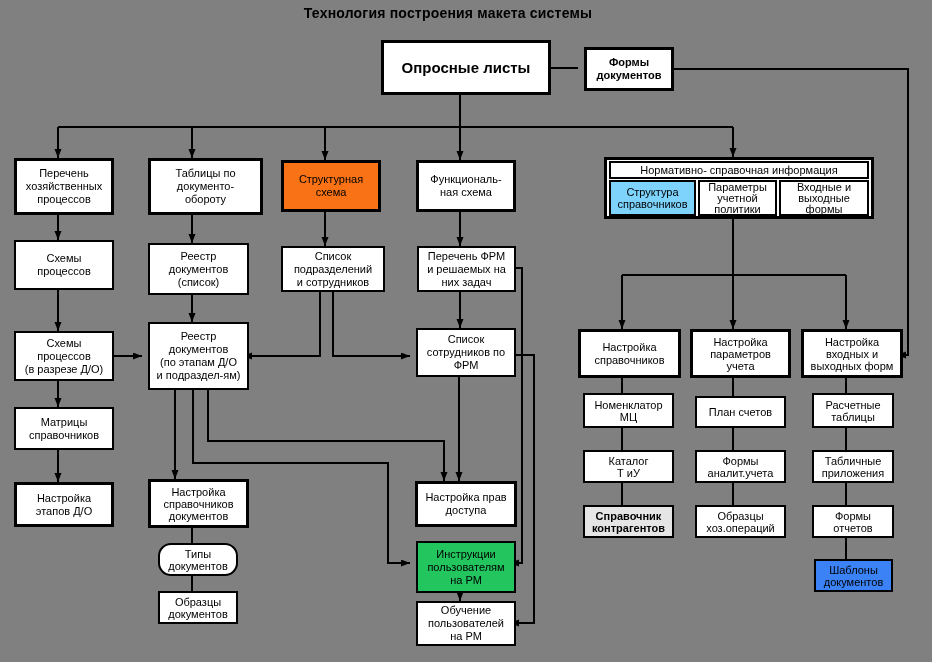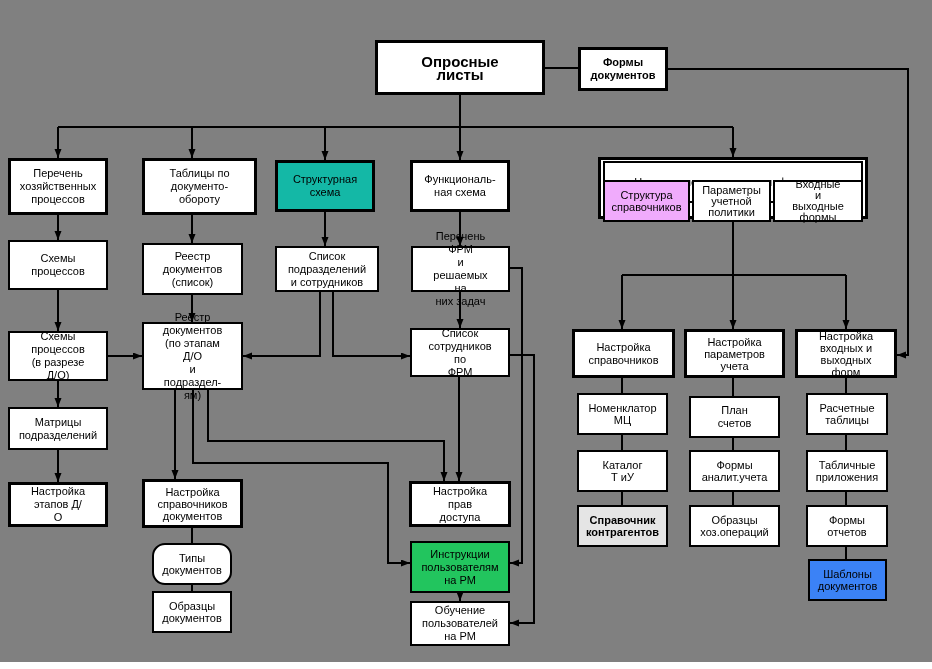--- a/index.html
+++ b/index.html
@@ -7,21 +7,21 @@
     position:relative;width:932px;height:669px;background:#808080;
     font-family:"Liberation Sans",sans-serif;overflow:hidden;
   }
   .diagram-title{
     position:absolute;top:5px;left:0;width:896px;text-align:center;
     font-weight:bold;font-size:14px;color:#000;letter-spacing:0.2px;
   }
   .node{
     position:absolute;background:#fff;border:2px solid #000;box-sizing:border-box;
     display:flex;align-items:center;justify-content:center;text-align:center;
-    white-space:pre-line;font-size:11px;line-height:13px;color:#000;padding:19px;
+    white-space:pre-line;font-size:11px;line-height:13px;color:#000;padding:6px;margin-left:6px;
   }
   .node.b3{border-width:3px;}
   .node.bold{font-weight:bold;}
   svg.wires{position:absolute;left:0;top:0;}
   .bottom-strip{position:absolute;left:0;bottom:0;width:932px;height:7px;background:#ffffff;}
 </style>
 </head>
 <body>
 
 <div class="stage" style="background: rgb(128, 128, 128);">
@@ -73,38 +73,39 @@
         <polyline points="846,428 846,450" fill="none" stroke="#000000" stroke-width="2"></polyline>
         <polyline points="622,483 622,505" fill="none" stroke="#000000" stroke-width="2"></polyline>
         <polyline points="733,483 733,505" fill="none" stroke="#000000" stroke-width="2"></polyline>
         <polyline points="846,483 846,505" fill="none" stroke="#000000" stroke-width="2"></polyline>
         <polyline points="846,538 846,559" fill="none" stroke="#000000" stroke-width="2"></polyline>
         <polyline points="192,528 192,543" fill="none" stroke="#000000" stroke-width="2"></polyline>
         <polyline points="192,576 192,591" fill="none" stroke="#000000" stroke-width="2"></polyline>
       </g>
   </svg>
 
+  <div class="diagram-title">Технология построения макета системы</div>
 
   <div id="node-layer">
       <div class="node b3 bold" style="left: 375px; top: 40px; width: 170px; height: 55px; background: rgb(255, 255, 255); border-color: rgb(0, 0, 0); color: rgb(0, 0, 0); font-size: 15px;">Опросные листы</div>
       <div class="node b3 bold" style="left: 578px; top: 47px; width: 90px; height: 44px; background: rgb(255, 255, 255); border-color: rgb(0, 0, 0); color: rgb(0, 0, 0);">Формы
 документов</div>
       <div class="node b3" style="left: 8px; top: 158px; width: 100px; height: 57px; background: rgb(255, 255, 255); border-color: rgb(0, 0, 0); color: rgb(0, 0, 0);">Перечень
 хозяйственных
 процессов</div>
       <div class="node b3" style="left: 142px; top: 158px; width: 115px; height: 57px; background: rgb(255, 255, 255); border-color: rgb(0, 0, 0); color: rgb(0, 0, 0);">Таблицы по
 документо-
 обороту</div>
-      <div class="node b3" style="left: 275px; top: 160px; width: 100px; height: 52px; background: #14b8a6; border-color: rgb(0, 0, 0); color: rgb(0, 0, 0);">Структурная
+      <div class="node b3" style="left: 275px; top: 160px; width: 100px; height: 52px; background: #f97316; border-color: rgb(0, 0, 0); color: rgb(0, 0, 0);">Структурная
 схема</div>
       <div class="node b3" style="left: 410px; top: 160px; width: 100px; height: 52px; background: rgb(255, 255, 255); border-color: rgb(0, 0, 0); color: rgb(0, 0, 0);">Функциональ-
 ная схема</div>
       <div class="node b3" style="left: 598px; top: 157px; width: 270px; height: 62px; background: rgb(255, 255, 255); border-color: rgb(0, 0, 0); color: rgb(0, 0, 0);"></div>
       <div class="node" style="left: 603px; top: 161px; width: 260px; height: 18px; background: rgb(255, 255, 255); border-color: rgb(0, 0, 0); color: rgb(0, 0, 0); line-height: 12px;">Нормативно- справочная информация</div>
-      <div class="node" style="left: 603px; top: 180px; width: 87px; height: 36px; background: #f0abfc; border-color: rgb(0, 0, 0); color: rgb(0, 0, 0); line-height: 12px;">Структура
+      <div class="node" style="left: 603px; top: 180px; width: 87px; height: 36px; background: #7dd3fc; border-color: rgb(0, 0, 0); color: rgb(0, 0, 0); line-height: 12px;">Структура
 справочников</div>
       <div class="node" style="left: 692px; top: 180px; width: 79px; height: 36px; background: rgb(255, 255, 255); border-color: rgb(0, 0, 0); color: rgb(0, 0, 0); line-height: 11px;">Параметры
 учетной
 политики</div>
       <div class="node" style="left: 773px; top: 180px; width: 90px; height: 36px; background: rgb(255, 255, 255); border-color: rgb(0, 0, 0); color: rgb(0, 0, 0); line-height: 11px;">Входные и
 выходные
 формы</div>
       <div class="node" style="left: 8px; top: 240px; width: 100px; height: 50px; background: rgb(255, 255, 255); border-color: rgb(0, 0, 0); color: rgb(0, 0, 0);">Схемы
 процессов</div>
       <div class="node" style="left: 142px; top: 243px; width: 101px; height: 52px; background: rgb(255, 255, 255); border-color: rgb(0, 0, 0); color: rgb(0, 0, 0);">Реестр
@@ -128,21 +129,21 @@
 ФРМ</div>
       <div class="node b3" style="left: 572px; top: 329px; width: 103px; height: 49px; background: rgb(255, 255, 255); border-color: rgb(0, 0, 0); color: rgb(0, 0, 0);">Настройка
 справочников</div>
       <div class="node b3" style="left: 684px; top: 329px; width: 101px; height: 49px; background: rgb(255, 255, 255); border-color: rgb(0, 0, 0); color: rgb(0, 0, 0); line-height: 12px;">Настройка
 параметров
 учета</div>
       <div class="node b3" style="left: 795px; top: 329px; width: 102px; height: 49px; background: rgb(255, 255, 255); border-color: rgb(0, 0, 0); color: rgb(0, 0, 0); line-height: 12px;">Настройка
 входных и
 выходных форм</div>
       <div class="node" style="left: 8px; top: 407px; width: 100px; height: 43px; background: rgb(255, 255, 255); border-color: rgb(0, 0, 0); color: rgb(0, 0, 0);">Матрицы
-подразделений</div>
+справочников</div>
       <div class="node b3" style="left: 8px; top: 482px; width: 100px; height: 45px; background: rgb(255, 255, 255); border-color: rgb(0, 0, 0); color: rgb(0, 0, 0);">Настройка
 этапов Д/О</div>
       <div class="node b3" style="left: 142px; top: 479px; width: 101px; height: 49px; background: rgb(255, 255, 255); border-color: rgb(0, 0, 0); color: rgb(0, 0, 0); line-height: 12px;">Настройка
 справочников
 документов</div>
       <div class="node b3" style="left: 409px; top: 481px; width: 102px; height: 46px; background: rgb(255, 255, 255); border-color: rgb(0, 0, 0); color: rgb(0, 0, 0);">Настройка прав
 доступа</div>
       <div class="node" style="left: 152px; top: 543px; width: 80px; height: 33px; background: rgb(255, 255, 255); border-color: rgb(0, 0, 0); color: rgb(0, 0, 0); line-height: 12px; border-radius: 13px;">Типы
 документов</div>
       <div class="node" style="left: 152px; top: 591px; width: 80px; height: 33px; background: rgb(255, 255, 255); border-color: rgb(0, 0, 0); color: rgb(0, 0, 0); line-height: 12px;">Образцы

